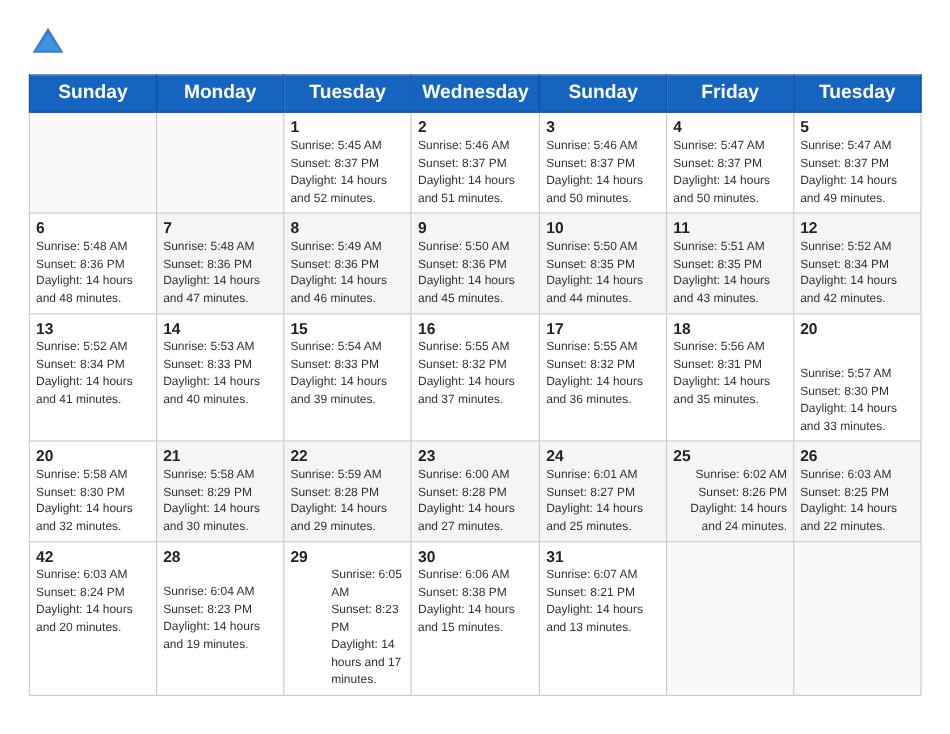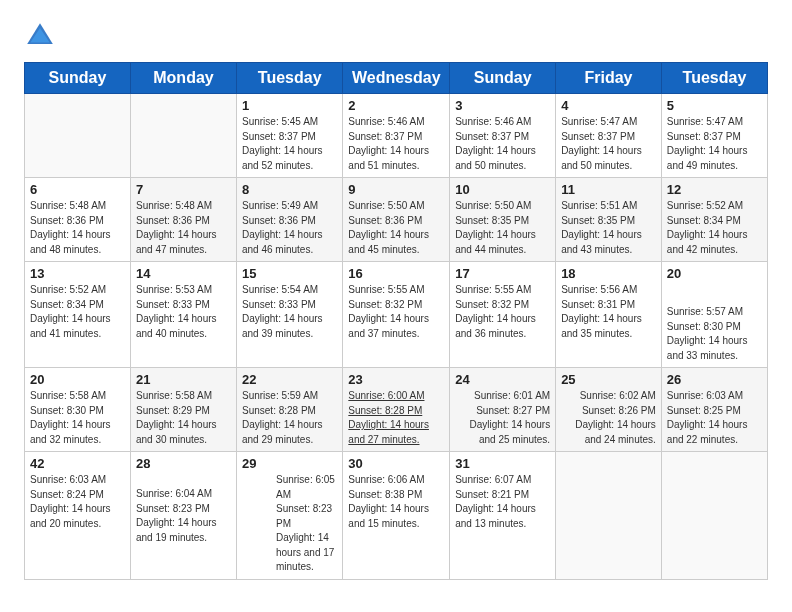--- a/index.html
+++ b/index.html
@@ -269,27 +269,27 @@
 Daylight: 14 hours and 30 minutes.</div>
         </td>
         <td>
           <span class="day-num">22</span>
           <div class="day-info" style="white-space: pre-line;">Sunrise: 5:59 AM
 Sunset: 8:28 PM
 Daylight: 14 hours and 29 minutes.</div>
         </td>
         <td>
           <span class="day-num">23</span>
-          <div class="day-info" style="white-space: pre-line; text-decoration: underline;">Sunrise: 6:00 AM
+          <div class="day-info" style="white-space: pre-line;">Sunrise: 6:00 AM
 Sunset: 8:28 PM
 Daylight: 14 hours and 27 minutes.</div>
         </td>
         <td>
           <span class="day-num">24</span>
-          <div class="day-info" style="white-space: pre-line; text-align: right;">Sunrise: 6:01 AM
+          <div class="day-info" style="white-space: pre-line;">Sunrise: 6:01 AM
 Sunset: 8:27 PM
 Daylight: 14 hours and 25 minutes.</div>
         </td>
         <td>
           <span class="day-num">25</span>
           <div class="day-info" style="white-space: pre-line; text-align: right;">Sunrise: 6:02 AM
 Sunset: 8:26 PM
 Daylight: 14 hours and 24 minutes.</div>
         </td>
         <td>

